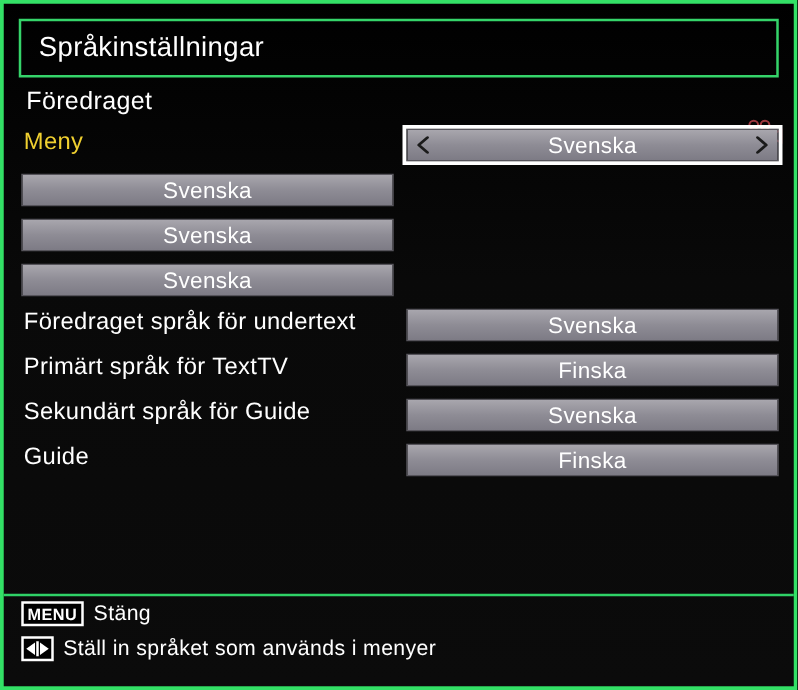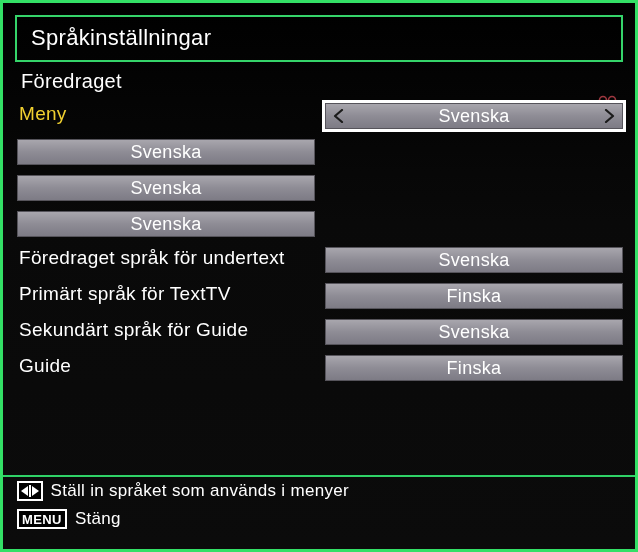--- a/index.html
+++ b/index.html
@@ -187,26 +187,26 @@
         <div class="selector">
           <span>Finska</span>
         </div>
       </div>
     </div>
 
   <div class="divider"></div>
 
   <div class="footer">
     <div class="foot-line">
+      <span class="hint-box">MENU</span>
+      <span>Stäng</span>
+    </div>
+    <div class="foot-line">
       <span class="hint-box arrows">
         <span class="tri l"></span>
           <span class="sep"></span>
           <span class="tri r"></span>
       </span>
       <span>Ställ in språket som används i menyer</span>
     </div>
-    <div class="foot-line">
-      <span class="hint-box">MENU</span>
-      <span>Stäng</span>
-    </div>
   </div>
 
 </div>
 
 </body></html>

